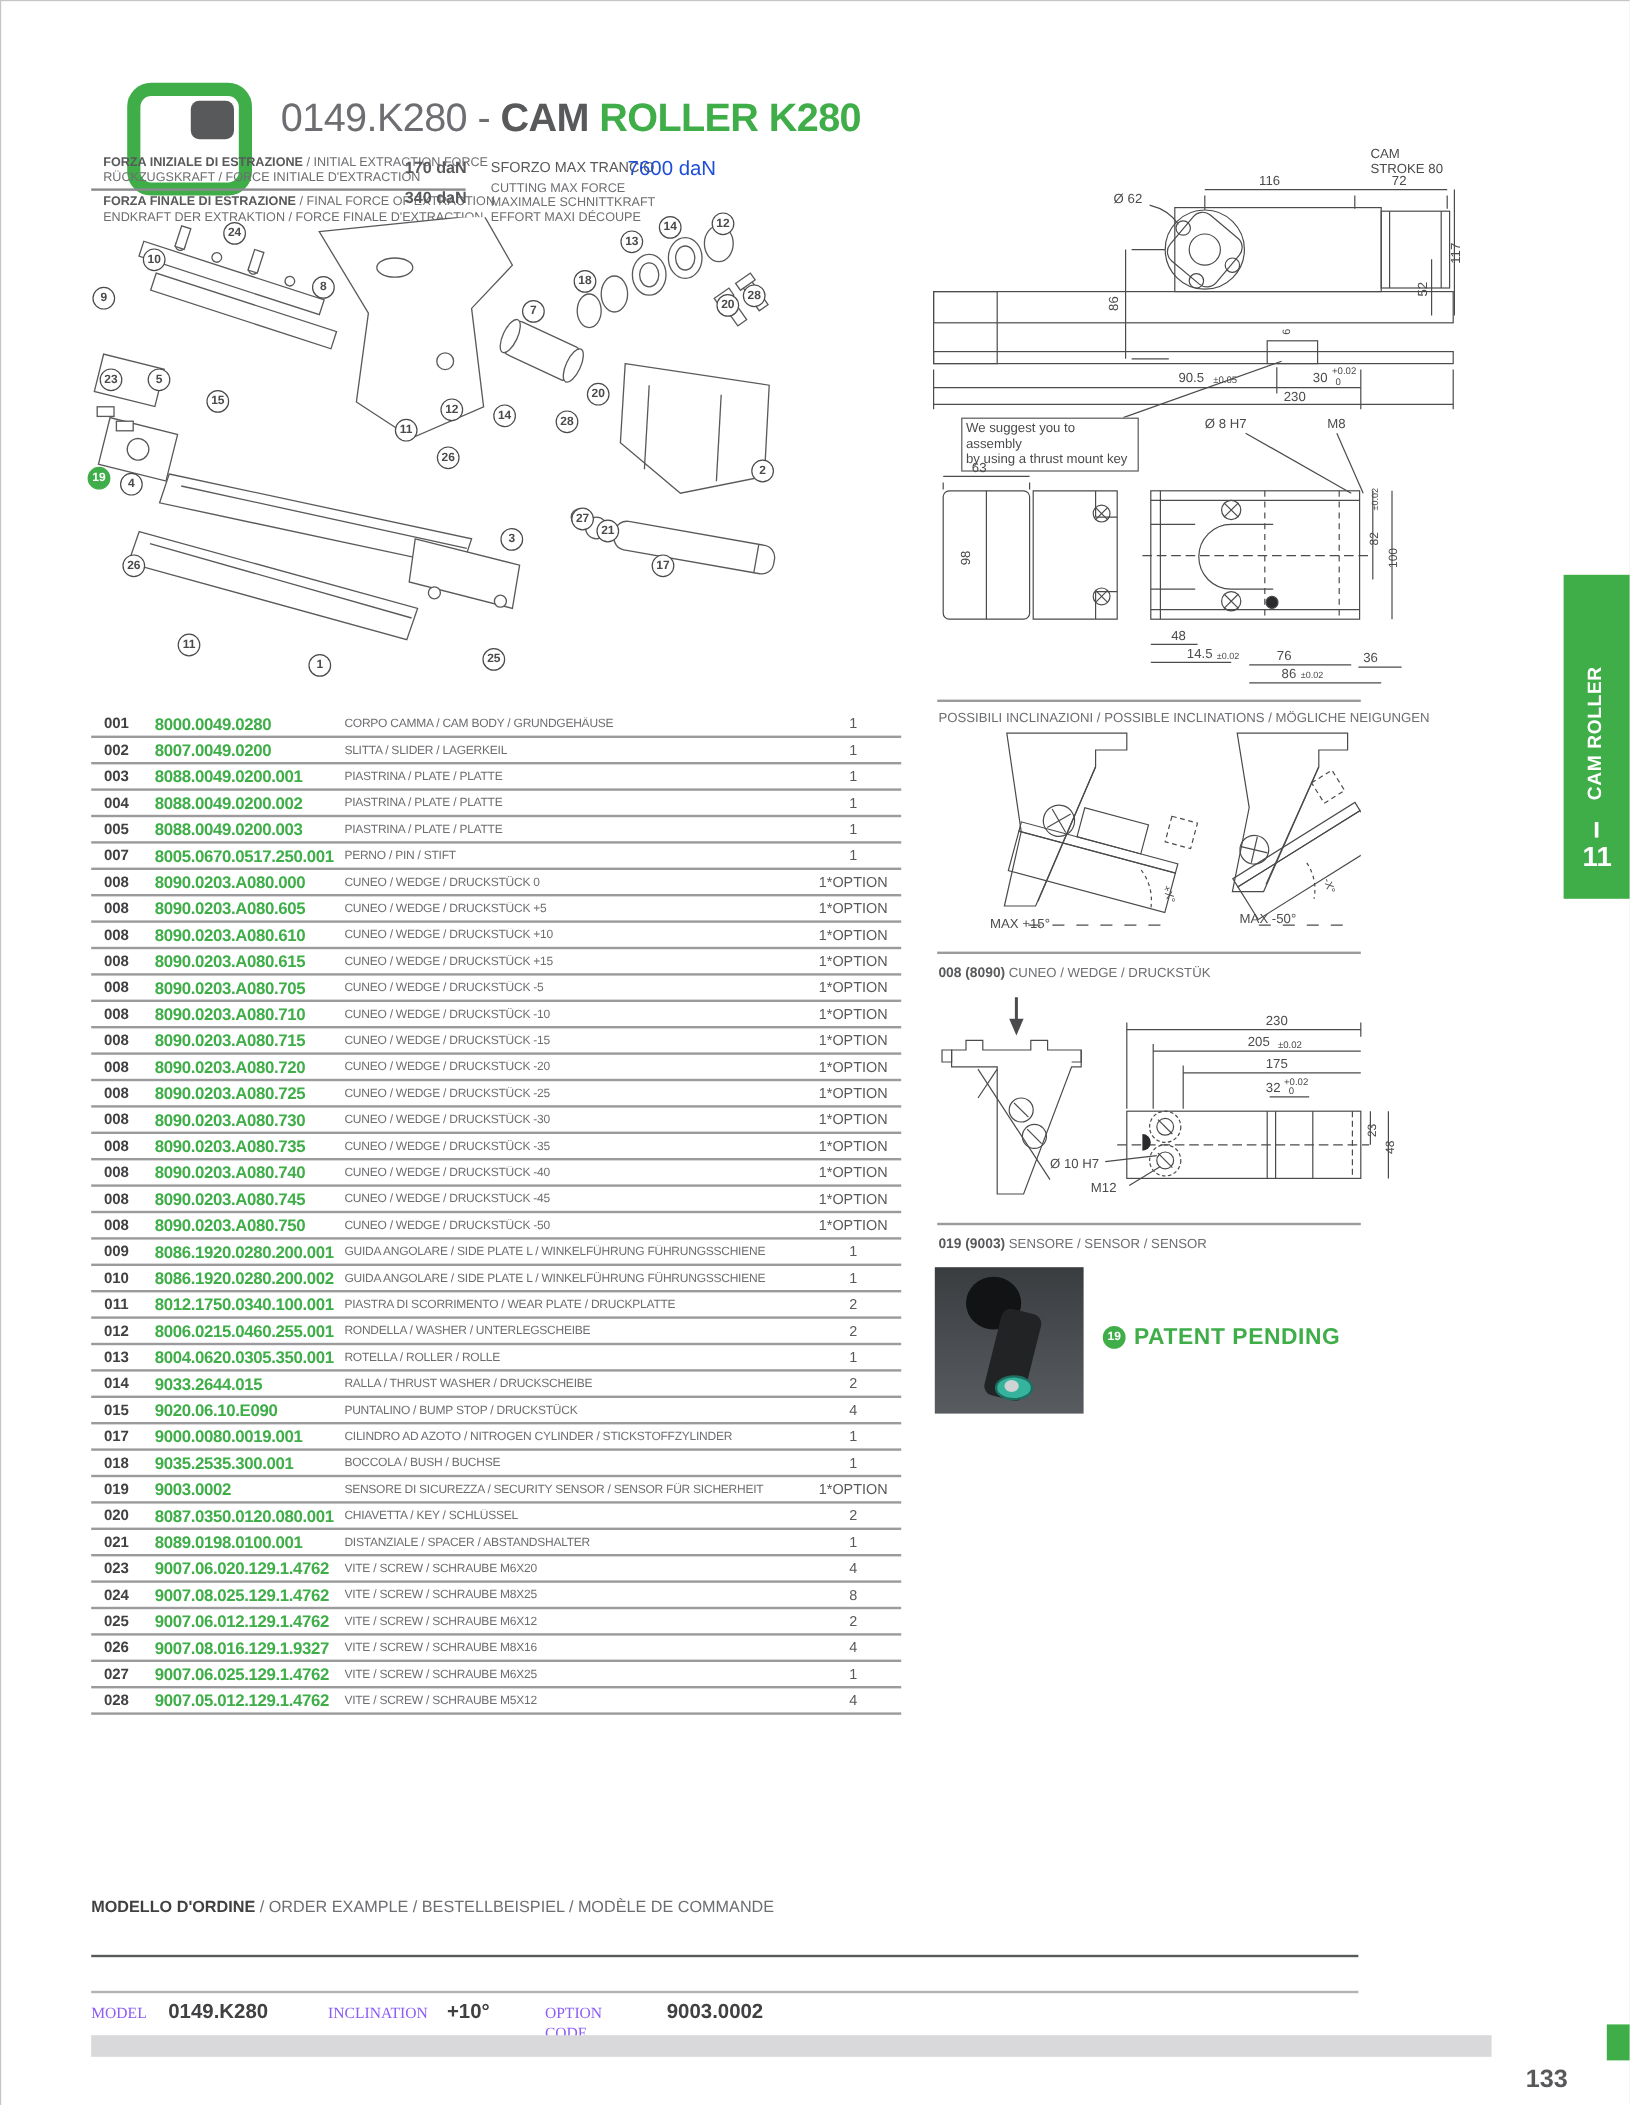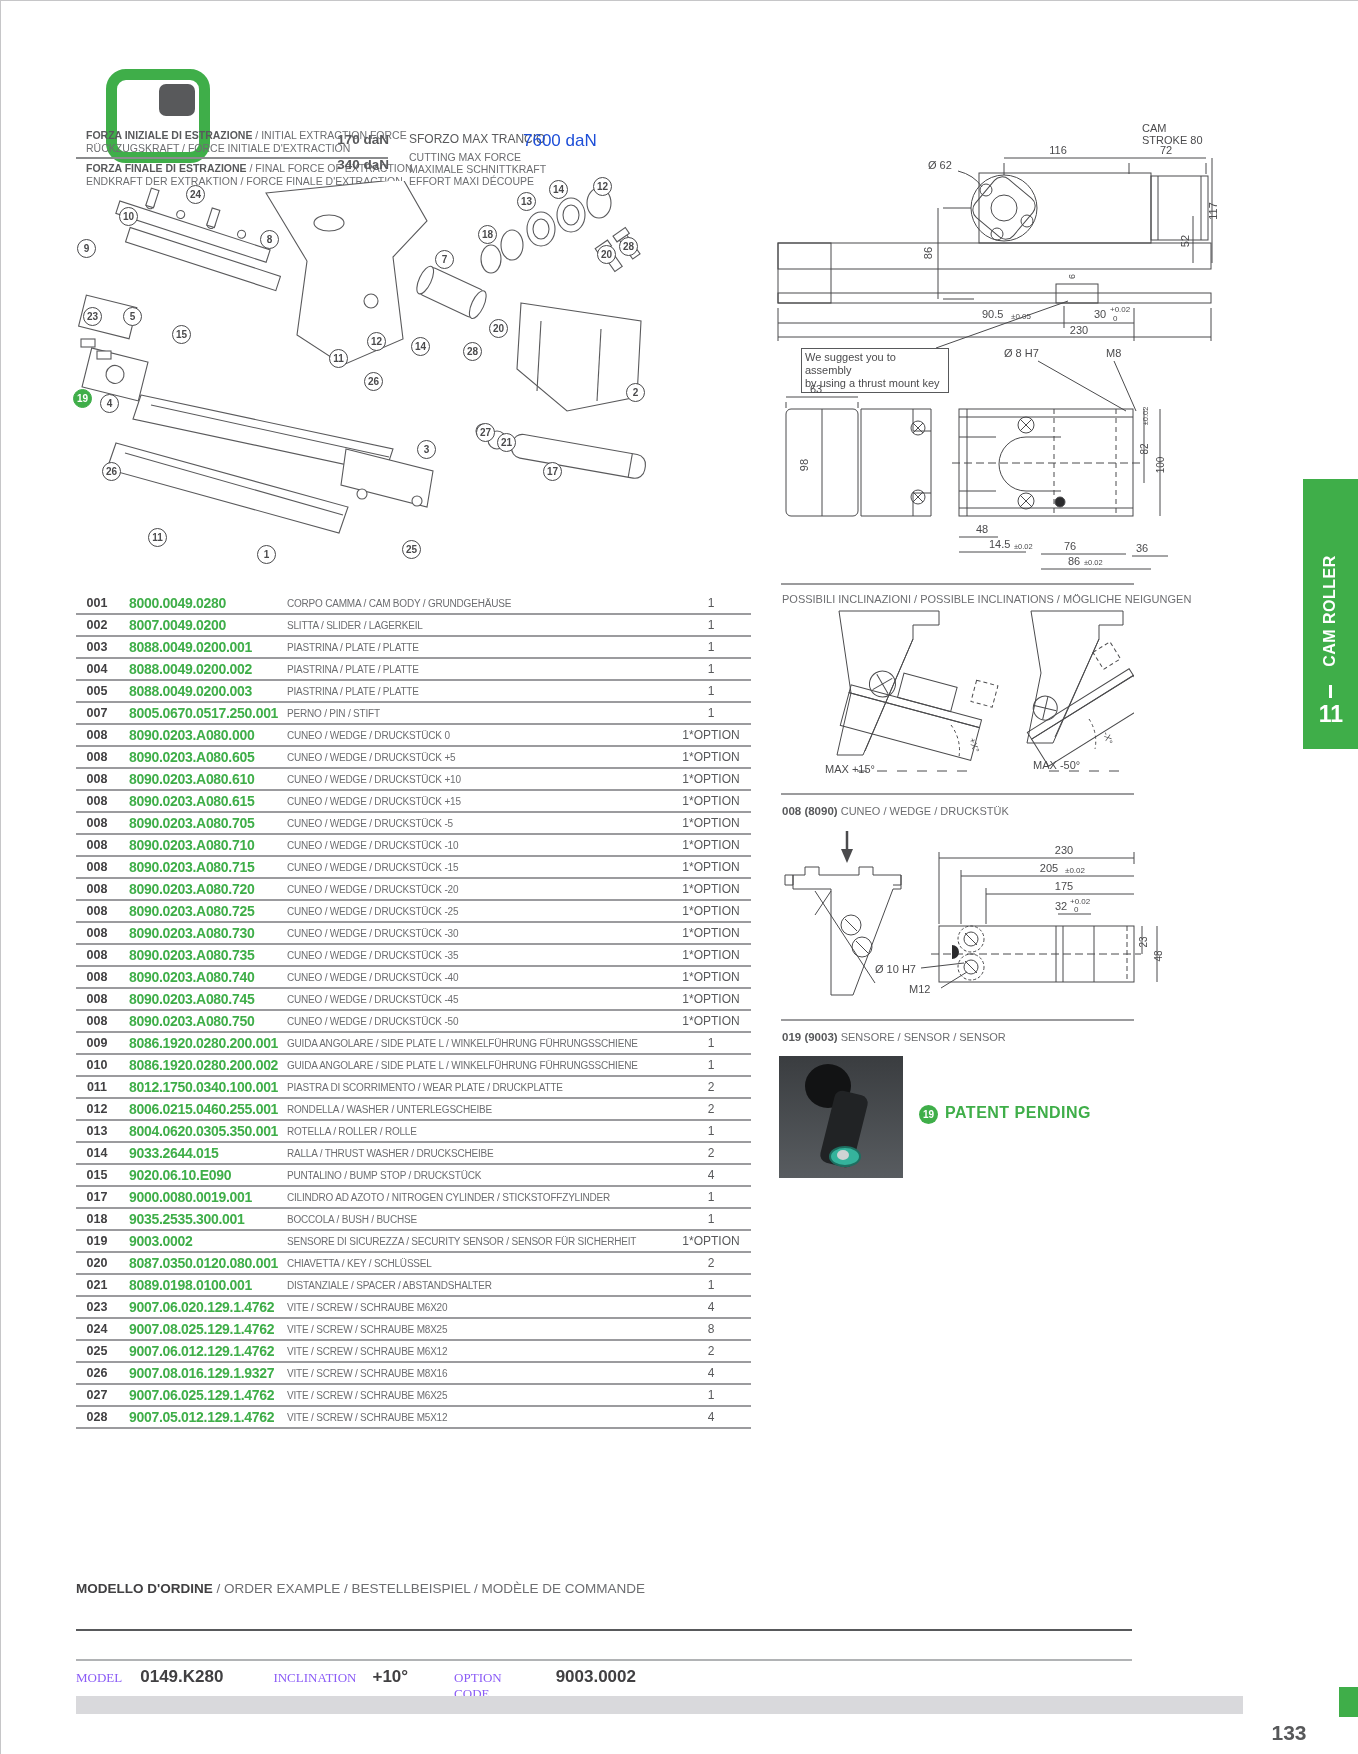--- a/index.html
+++ b/index.html
@@ -47,21 +47,21 @@
   .sec-title b{color:#58595b;font-size:11.5px;}
   svg text{font-family:"Liberation Sans",sans-serif;}
   
   #sensor-photo{left:778px;top:1055px;width:124px;height:122px;background:linear-gradient(#3a3d40,#585c60);overflow:hidden;}
   #sensor-photo .hole{position:absolute;left:26px;top:8px;width:46px;height:44px;background:#121314;border-radius:50%;}
   #sensor-photo .probe{position:absolute;left:48px;top:36px;width:34px;height:74px;background:#212325;border-radius:8px;transform:rotate(14deg);}
   #sensor-photo .ring{position:absolute;left:50px;top:90px;width:28px;height:17px;background:#35b39c;border-radius:50%;border:2px solid #1e6e60;}
   #sensor-photo .tip{position:absolute;left:58px;top:94px;width:12px;height:10px;background:#cfd3d4;border-radius:50%;}
   #patent-badge{left:918px;top:1104px;width:19px;height:19px;background:#3fae49;border-radius:50%;color:#fff;
     font-size:10px;font-weight:bold;display:flex;align-items:center;justify-content:center;}
-  #patent-text{left:944px;top:1103px;font-size:16px;font-weight:bold;color:#3fae49;letter-spacing:0.5px;}
+  #patent-text{left:944px;top:1103px;font-size:19px;font-weight:bold;color:#3fae49;letter-spacing:0.5px;}
   
   #footer-rule1{left:75px;top:1628px;width:1056px;height:2px;background:#58595b;}
   #footer-order{left:75px;top:1580px;font-size:13.5px;color:#6d6e71;white-space:nowrap;}
   #footer-order b{color:#414042;}
   #footer-rule2{left:75px;top:1658px;width:1056px;height:1.5px;background:#b1b3b5;}
   .f-label{font-size:13px;color:#8b5cf6;font-family:Liberation Serif, serif;}
   .f-value{font-size:17px;font-weight:bold;color:#414042;}
   #footer-model{left:75px;top:1666px;width:560px;display:flex;align-items:baseline;}
   #gray-bar{left:75px;top:1695px;width:1167px;height:18px;background:#d9d9dc;}
   #page-num{left:1248px;top:1688px;width:80px;text-align:center;font-size:21px;font-weight:bold;color:#57585a;margin-top:32px;}
@@ -74,20 +74,21 @@
   #side-num{left:1302px;top:700px;width:56px;text-align:center;color:#fff;font-weight:bold;font-size:23px;}
 </style>
 </head>
 <body>
 
 <div id="page">
 
   <div id="logo" class="abs">
       <div class="inner"></div>
     </div>
+  <div id="title" class="abs"><span>0149.K280</span><span> - </span><b>CAM </b><span class="grn">ROLLER K280</span></div>
 
   <div class="abs" style="left:75px;top:128px;width:312px;">
     <div class="spec-line1"><b>FORZA INIZIALE DI ESTRAZIONE</b><span> / INITIAL EXTRACTION FORCE</span></div>
     <div class="spec-line1" style="margin-top:1px;"><span>RÜCKZUGSKRAFT / FORCE INITIALE D'EXTRACTION</span></div>
     <div class="rule" style="margin-top:3px;"></div>
     <div class="spec-line1" style="margin-top:3px;"><b>FORZA FINALE DI ESTRAZIONE</b><span> / FINAL FORCE OF EXTRACTION</span></div>
     <div class="spec-line1" style="margin-top:1px;"><span>ENDKRAFT DER EXTRAKTION / FORCE FINALE D'EXTRACTION</span></div>
   </div>
   <div class="abs spec-val" style="left:318px;top:131px;">170 daN</div>
   <div class="abs spec-val" style="left:318px;top:156px;">340 daN</div>

